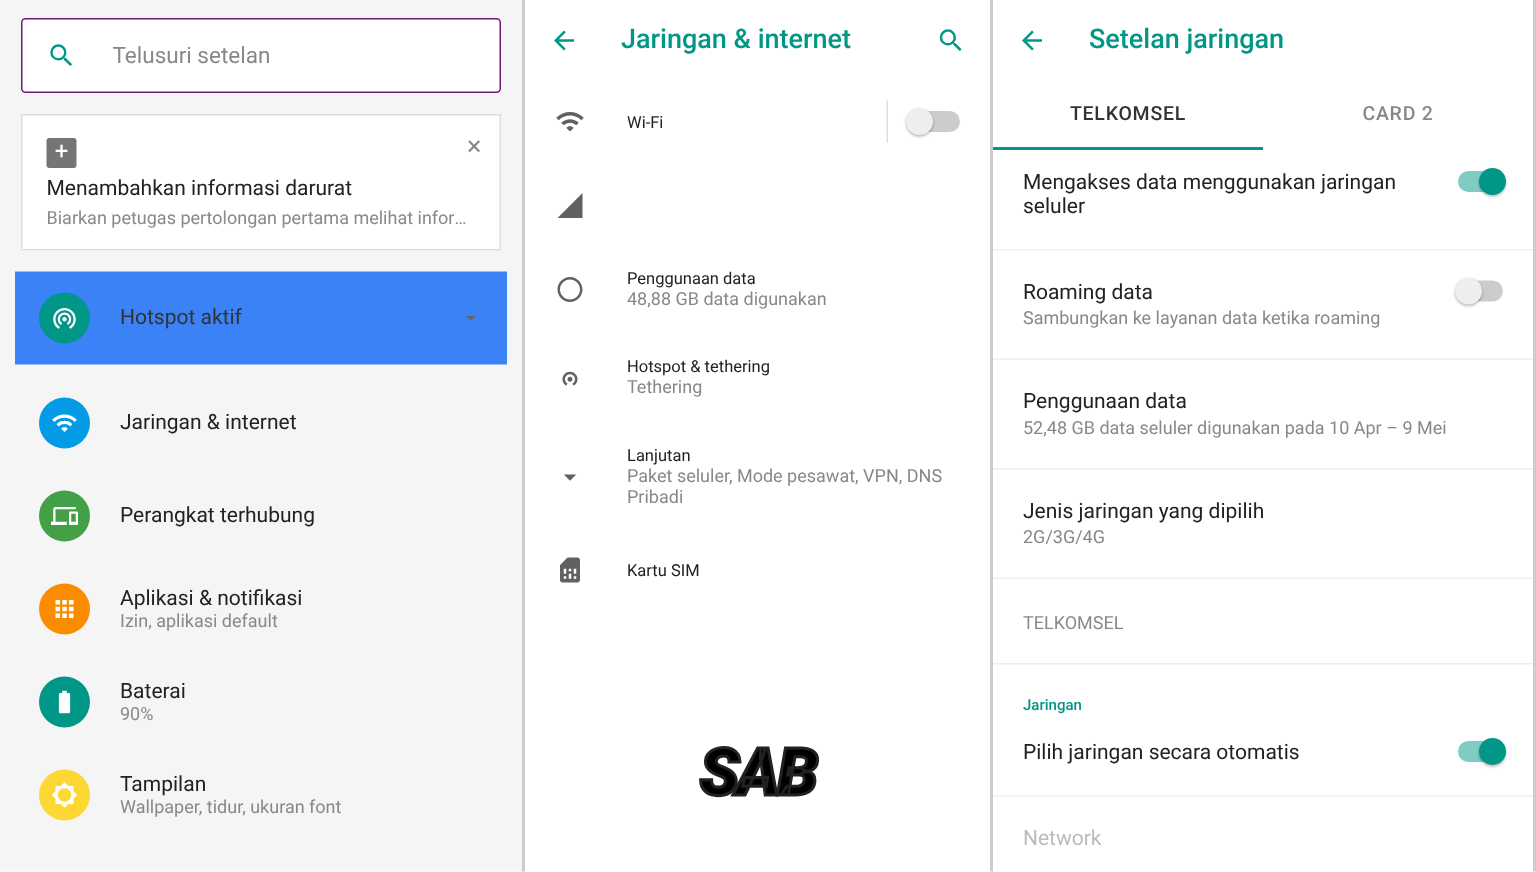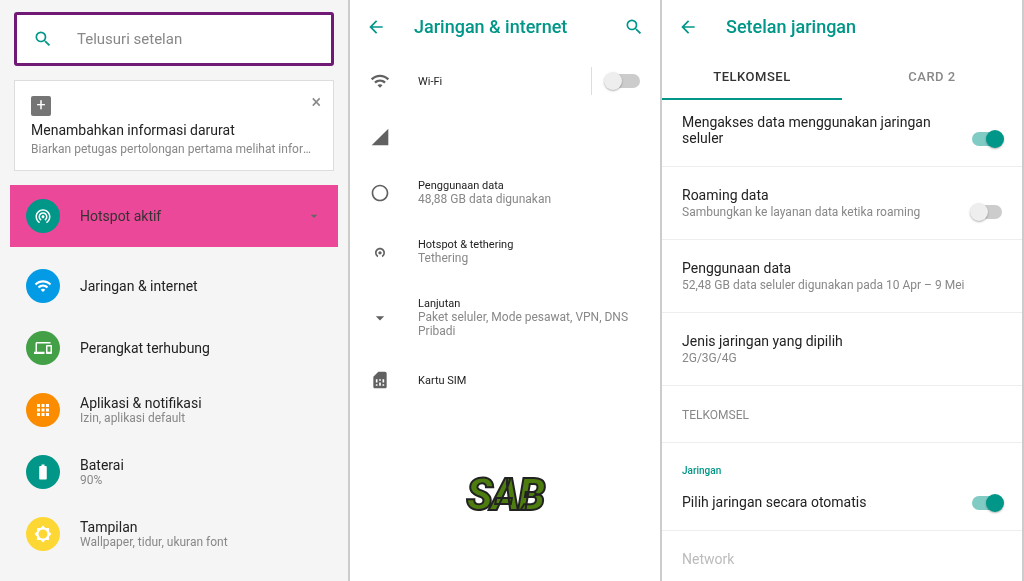--- a/index.html
+++ b/index.html
@@ -2,31 +2,31 @@
 <html><head>
 <meta charset="utf-8">
 <style>
 * { margin: 0; padding: 0; box-sizing: border-box; font-family: Roboto, -apple-system, sans-serif; }
 body { display: flex; width: 1024px; height: 581px; background: #fff; overflow: hidden; }
 .panel { border-right: 2px solid #ccc; height: 100%; background: #fafafa; overflow: hidden; position: relative; }
 .p1 { width: 350px; padding: 8px 10px; background: #f5f5f5; }
 .p2 { width: 312px; background: #fff; }
 .p3 { flex: 1; background: #fff; }
 
-.search-box { background: #fff; border: 3px solid #701a75; border-radius: 3px; margin: 4px; display: flex; align-items: center; padding: 14px 16px; }
+.search-box { background: #fff; border: 1px solid #701a75; border-radius: 3px; margin: 4px; display: flex; align-items: center; padding: 14px 16px; }
 .search-box svg { width: 20px; height: 20px; fill: #009688; margin-right: 24px; }
 .search-box span { color: #888; font-size: 15px; }
 
 .card { background: #fff; border: 1px solid #ddd; margin: 14px 4px; padding: 14px 16px; position: relative; }
 .card .close { position: absolute; top: 10px; right: 12px; color: #888; font-size: 18px; cursor: pointer; }
 .card .plus { display: inline-block; width: 20px; height: 20px; background: #757575; color: #fff; text-align: center; line-height: 18px; font-size: 16px; border-radius: 2px; margin-bottom: 6px; }
 .card .title { font-size: 14px; color: #222; margin-bottom: 4px; }
 .card .sub { font-size: 12px; color: #888; white-space: nowrap; overflow: hidden; text-overflow: ellipsis; }
 
-.hotspot-row { display: flex; align-items: center; padding: 14px 16px; background: #ec4899; margin: 8px 0; }
+.hotspot-row { display: flex; align-items: center; padding: 14px 16px; background: #3b82f6; margin: 8px 0; }
 .hotspot-row .icon { width: 34px; height: 34px; border-radius: 50%; background: #009688; display: flex; align-items: center; justify-content: center; margin-right: 20px; }
 .hotspot-row .icon svg { width: 18px; height: 18px; fill: #fff; }
 .hotspot-row .label { flex: 1; font-size: 14px; color: #333; }
 .hotspot-row .chev { width: 16px; height: 16px; fill: #666; }
 
 .setting-row { display: flex; align-items: center; padding: 14px 16px; }
 .setting-row .circ { width: 34px; height: 34px; border-radius: 50%; display: flex; align-items: center; justify-content: center; margin-right: 20px; flex-shrink: 0; }
 .setting-row .circ svg { width: 18px; height: 18px; fill: #fff; }
 .setting-row .txt { flex: 1; min-width: 0; }
 .setting-row .title { font-size: 14px; color: #222; }
@@ -44,35 +44,35 @@
 .list-row .title { font-size: 11px; color: #222; }
 .list-row .sub { font-size: 12px; color: #888; }
 .list-row .toggle { width: 34px; height: 14px; background: #ccc; border-radius: 7px; position: relative; }
 .list-row .toggle::after { content: ''; position: absolute; width: 18px; height: 18px; background: #eee; border-radius: 50%; top: -2px; left: -2px; box-shadow: 0 1px 2px rgba(0,0,0,0.3); }
 .list-row .divider { width: 1px; height: 28px; background: #ddd; margin: 0 14px; }
 
 .tabs { display: flex; margin-top: 4px; }
 .tab { flex: 1; text-align: center; padding: 14px 0; font-size: 13px; color: #888; font-weight: 500; letter-spacing: 0.5px; cursor: pointer; }
 .tab.active { color: #333; border-bottom: 2px solid #009688; }
 
-.nr { padding: 14px 20px; display: flex; align-items: flex-end; }
+.nr { padding: 14px 20px; display: flex; align-items: flex-start; }
 .nr .txt { flex: 1; }
 .nr .title { font-size: 14px; color: #222; }
 .nr .sub { font-size: 12px; color: #888; margin-top: 2px; }
 .nr.disabled .title, .nr.disabled .sub { color: #bbb; }
 
 .toggle2 { width: 30px; height: 14px; background: #ccc; border-radius: 7px; position: relative; flex-shrink: 0; }
 .toggle2::after { content: ''; position: absolute; width: 18px; height: 18px; background: #eee; border-radius: 50%; top: -2px; left: -2px; box-shadow: 0 1px 2px rgba(0,0,0,0.3); }
 .toggle2.on { background: #80cbc4; }
 .toggle2.on::after { background: #009688; left: 14px; }
 
 .section-label { padding: 16px 20px 4px; font-size: 10px; color: #009688; font-weight: 500; }
 .hr { border: none; border-top: 1px solid #eee; margin: 6px 0; }
 
-.sab { position: absolute; bottom: 60px; left: 50%; transform: translateX(-50%); font-size: 44px; font-weight: 900; color: #4d7c0f; -webkit-text-stroke: 2px #222; text-shadow: 3px 3px 0 #fff, -1px -1px 0 #fff; font-style: italic; letter-spacing: -2px; }
+.sab { position: absolute; bottom: 40px; left: 50%; transform: translateX(-50%); font-size: 44px; font-weight: 900; color: #000000; -webkit-text-stroke: 2px #222; text-shadow: 3px 3px 0 #fff, -1px -1px 0 #fff; font-style: italic; letter-spacing: -2px; }
 </style>
 </head>
 <body>
 
 <div class="panel p1">
   <div class="search-box">
     <svg viewBox="0 0 24 24">
         <path d="M15.5 14h-.79l-.28-.27A6.471 6.471 0 0016 9.5 6.5 6.5 0 109.5 16c1.61 0 3.09-.59 4.23-1.57l.27.28v.79l5 4.99L20.49 19l-4.99-5zm-6 0C7.01 14 5 11.99 5 9.5S7.01 5 9.5 5 14 7.01 14 9.5 11.99 14 9.5 14z"></path>
       </svg>
     <span>Telusuri setelan</span>

